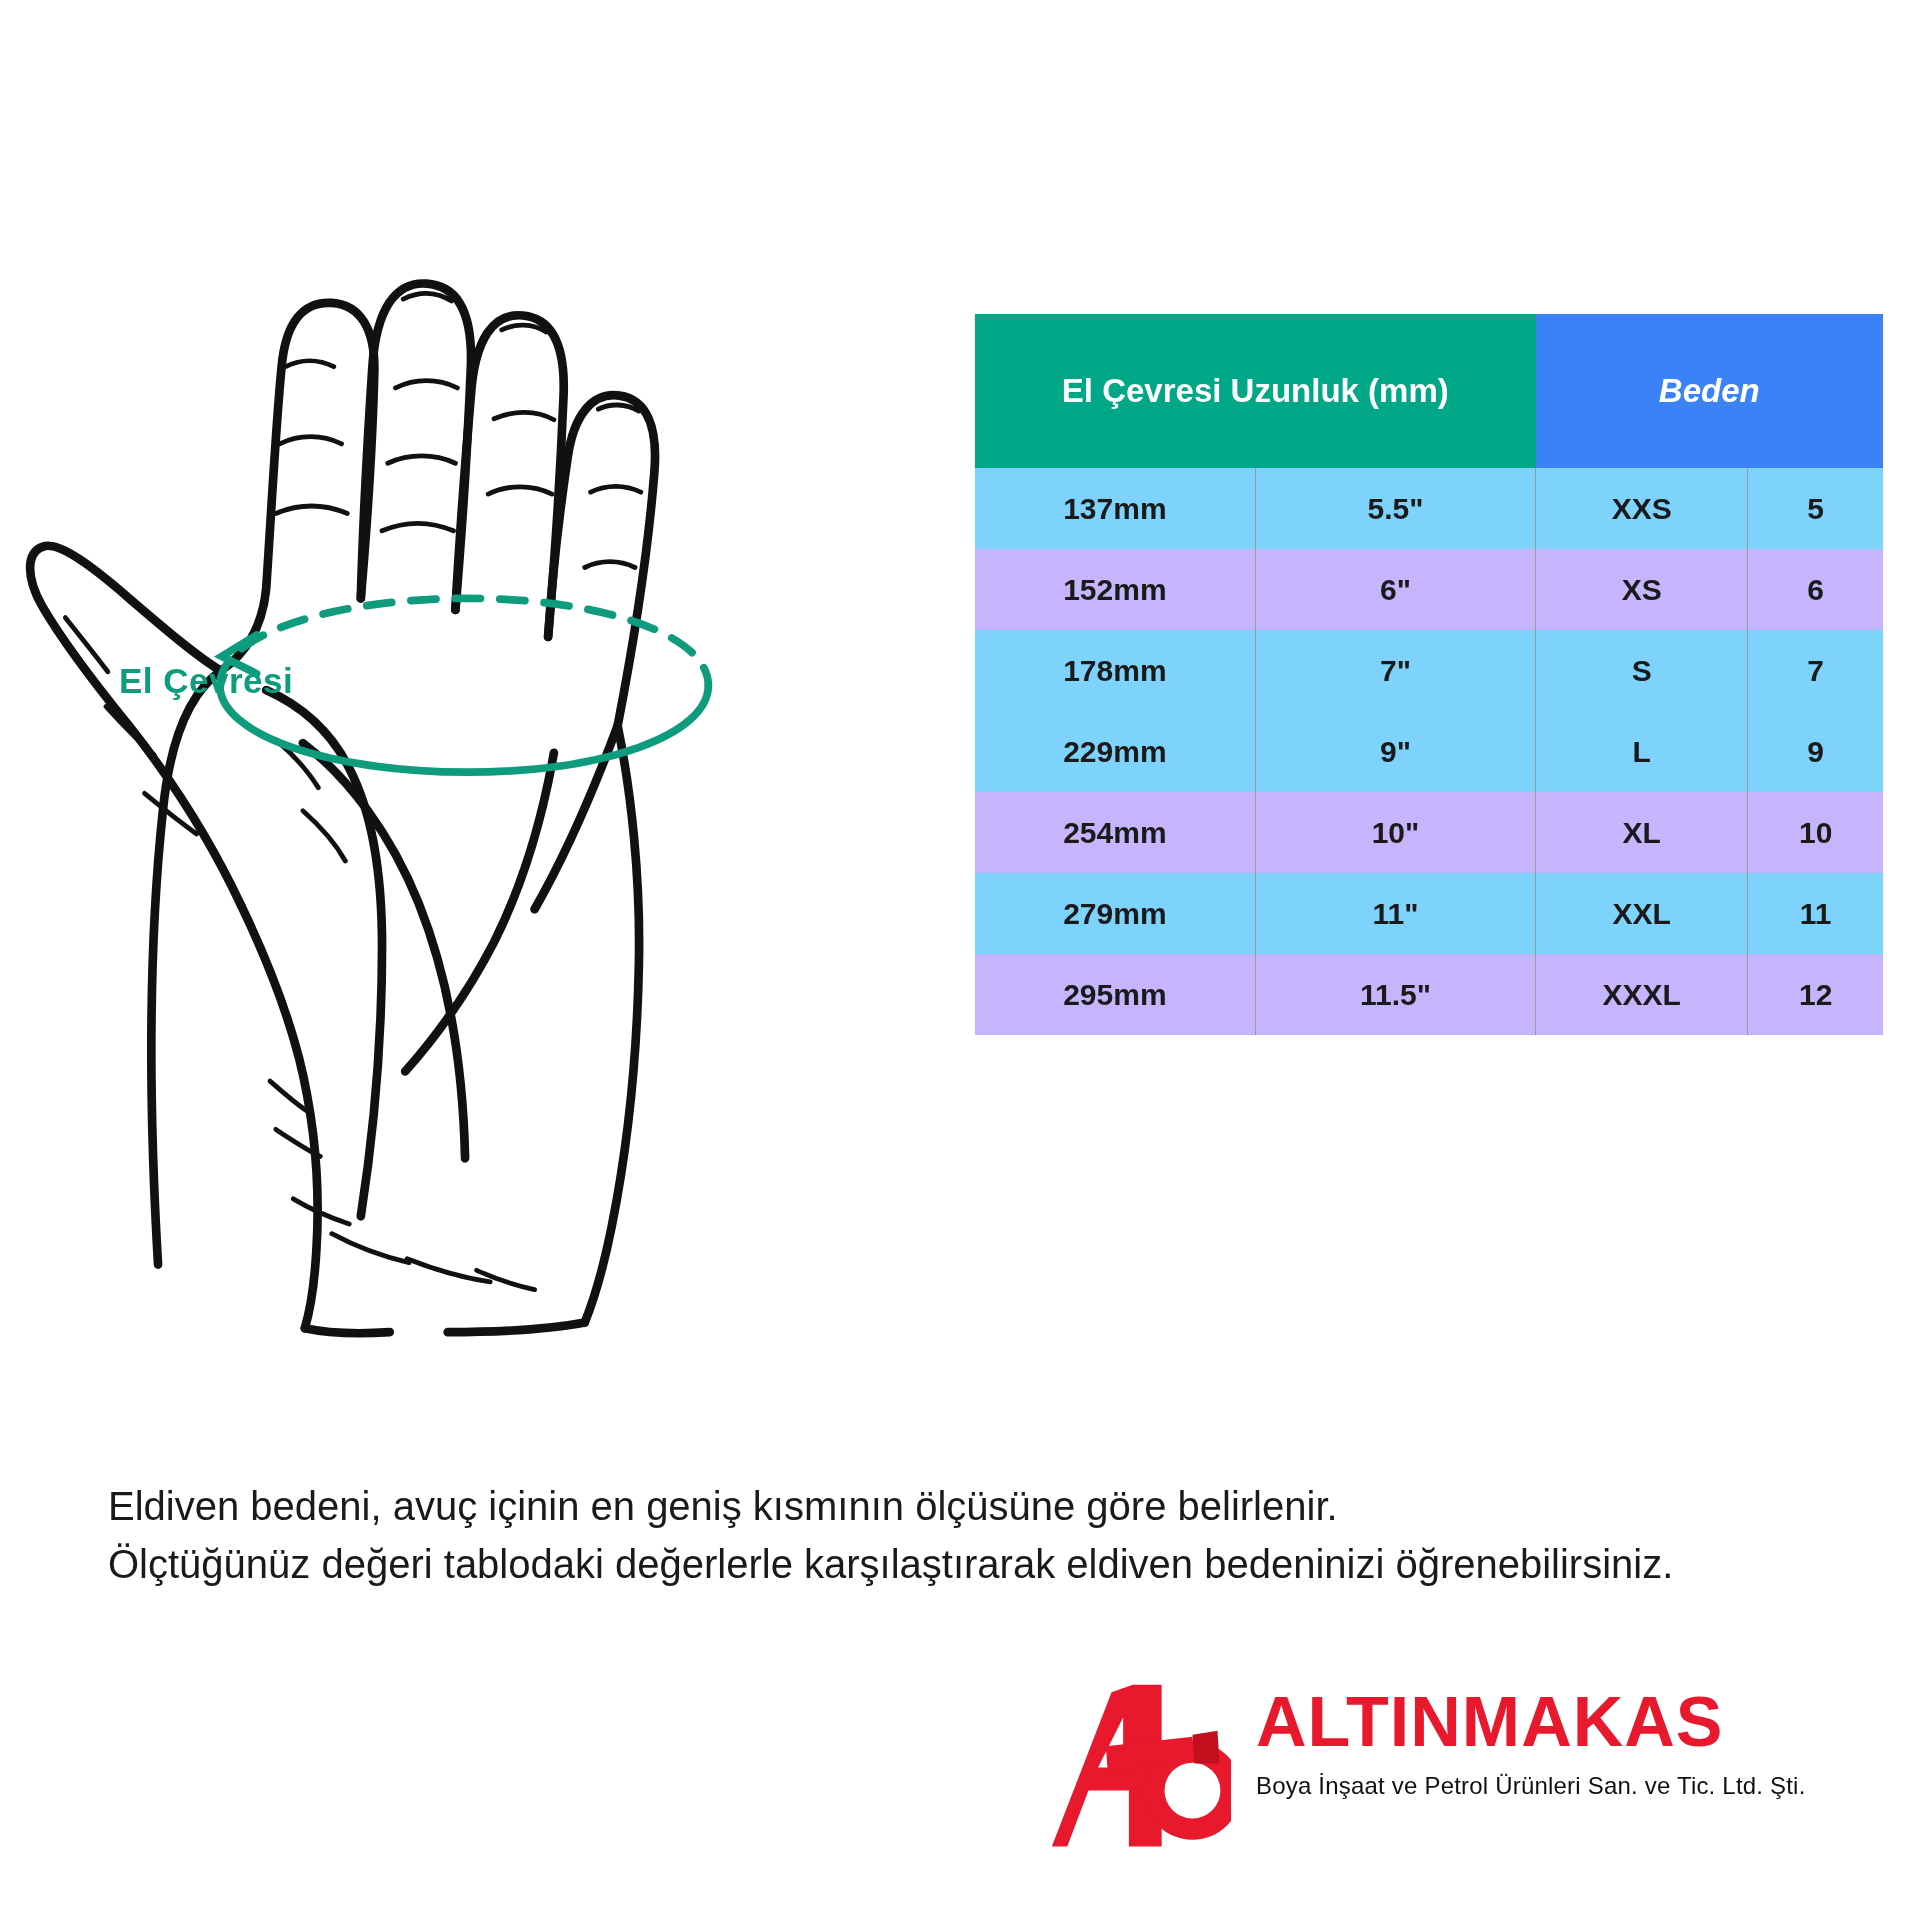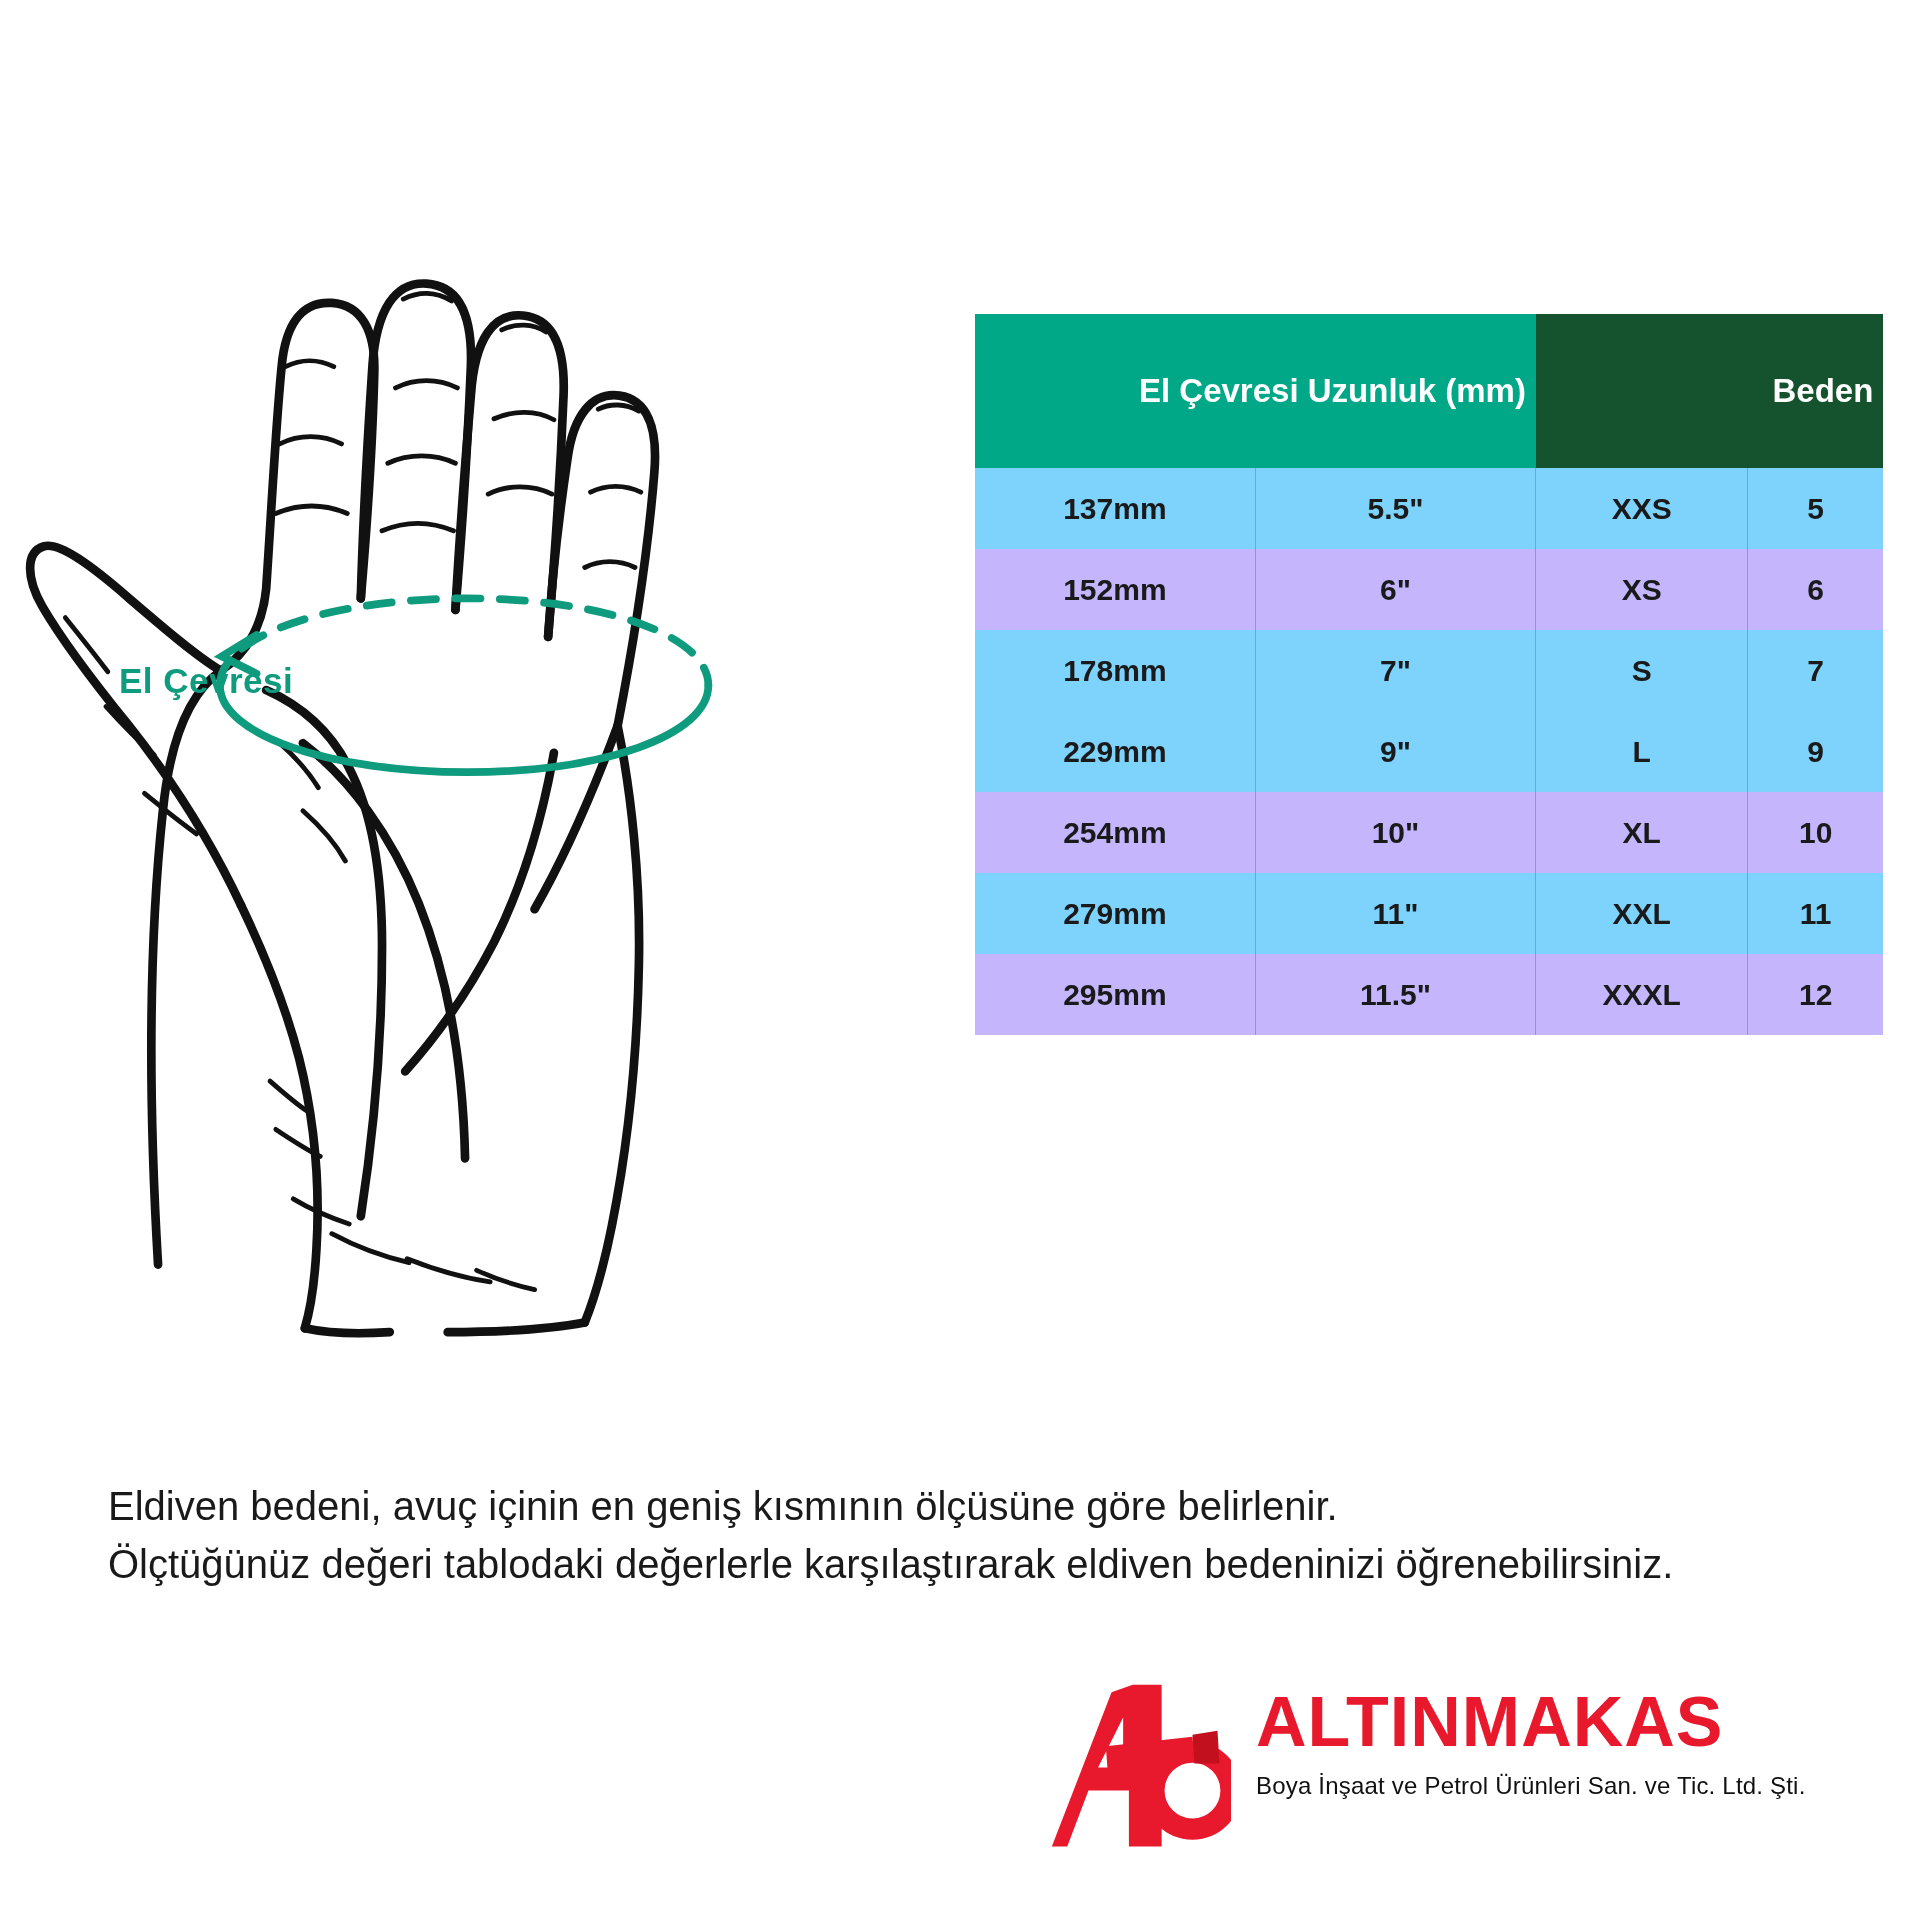--- a/index.html
+++ b/index.html
@@ -49,26 +49,26 @@
     top: 314px;
     width: 908px;
     border-collapse: collapse;
     table-layout: fixed;
   }
   #size-table th {
     height: 154px;
     font-size: 33px;
     font-weight: 700;
     color: #ffffff;
-    text-align: right;
+    text-align: center;
     vertical-align: middle;
     padding: 0 9.7px;
   }
   #size-table th.th-green { background: #00a887; }
-  #size-table th.th-blue  { background: #14532d; }
+  #size-table th.th-blue  { background: #3b82f6; font-style: italic; }
 
   #size-table td {
     height: 79px;
     font-size: 30px;
     font-weight: 700;
     color: #1a1a1a;
     text-align: center;
     vertical-align: middle;
     background: #7dd3fc;
   }

